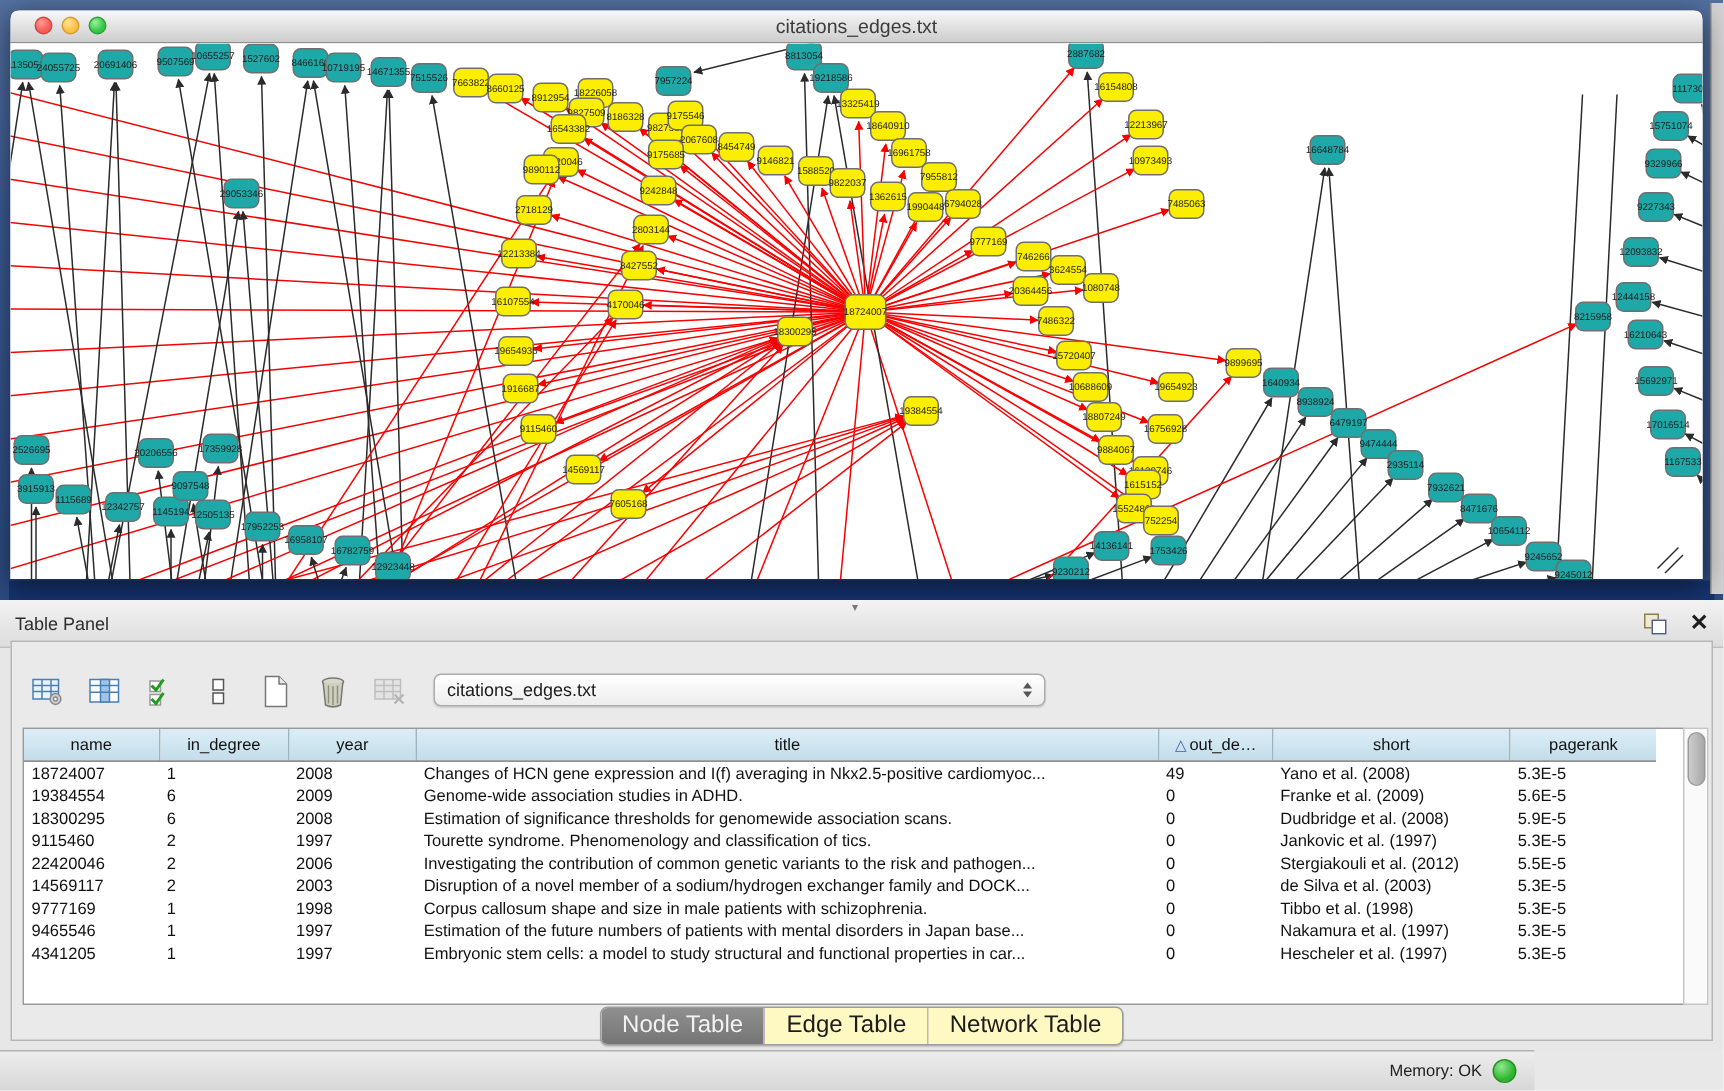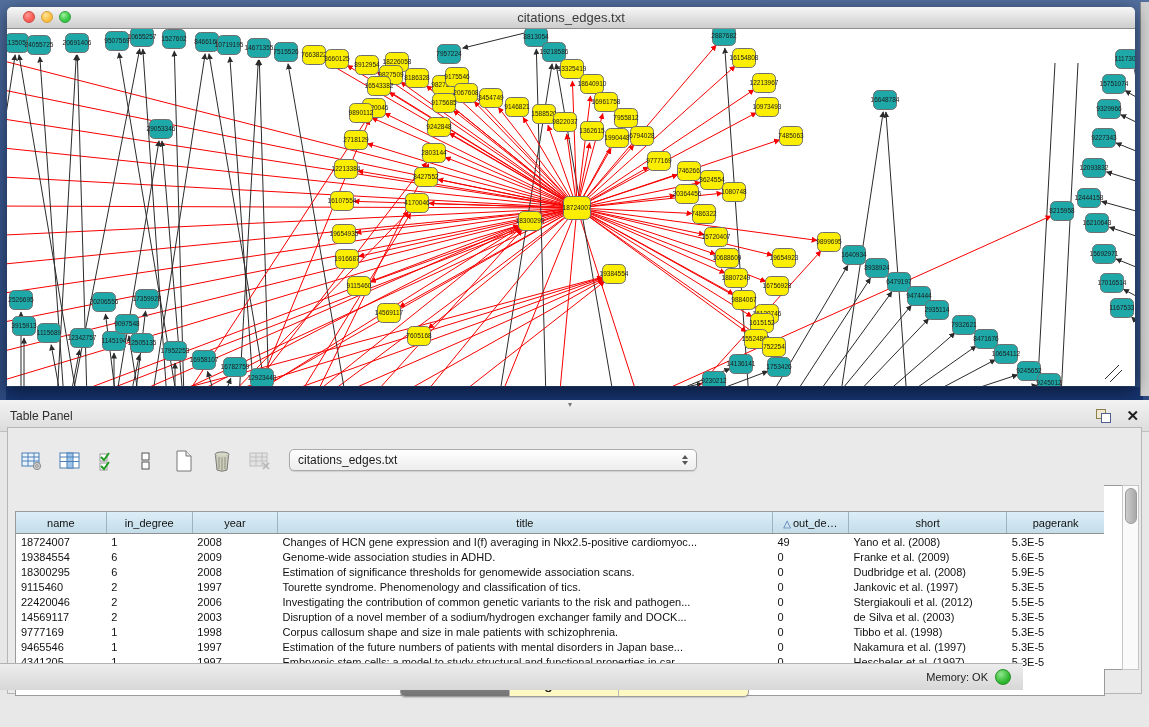--- a/index.html
+++ b/index.html
@@ -48,40 +48,40 @@
                 border:1px solid #ababab;border-radius:5px;background:linear-gradient(#ffffff,#ededed);
                 display:flex;align-items:center;padding:0 8px;font-size:12px;color:#1c1c1c;
                 box-shadow:0 1px 1px rgba(0,0,0,.12);}
   #table-select .spacer{flex:1}
   .stepper{display:flex;flex-direction:column;gap:2px;}
   .stepper span{width:0;height:0;border-left:3.5px solid transparent;border-right:3.5px solid transparent;}
   .stepper .up{border-bottom:4px solid #555;}
   .stepper .dn{border-top:4px solid #555;}
 
   #grid{position:absolute;left:7px;top:57px;width:1088px;height:183px;background:#fff;
-        border:1px solid #9a9a9a;overflow:hidden;margin-top:26px;}
+        border:1px solid #9a9a9a;overflow:hidden;}
   #grid table{border-collapse:collapse;table-layout:fixed;width:100%;font-size:11px;color:#111;}
   #grid th{background:linear-gradient(#dbeef7,#c3dde9);border-right:1px solid #9db3bf;border-bottom:1px solid #8f8f8f;
            font-weight:normal;height:21px;padding:0 3px;overflow:hidden;white-space:nowrap;}
   #grid th:last-child{border-right:none}
   #grid td{height:15px;padding:0 5px;white-space:nowrap;overflow:hidden;}
   .sort-tri{color:#3a62a8;font-size:10px;margin-right:2px;}
   #grid-filler{position:absolute;left:1096px;top:57px;width:18px;height:183px;background:#fff;border:1px solid #9a9a9a;border-left:none;}
   #vscroll{position:absolute;left:1114px;top:57px;width:15px;height:183px;background:#fafafa;border:1px solid #c6c6c6;}
   #vthumb{margin:2px 1.5px;height:34px;border-radius:6px;background:linear-gradient(90deg,#cdcdcd,#a8a8a8);border:1px solid #9a9a9a;}
 
   #tabs{position:absolute;left:0;right:0;top:243px;text-align:center;}
   #tabs .seg{display:inline-flex;border:1px solid #9d9d9d;border-radius:5px;overflow:hidden;
              background:#fef9c3;box-shadow:0 1px 1px rgba(0,0,0,.15);font-size:16px;}
   #tabs .tab{padding:3px 14px;color:#1c1c1c;border-right:1px solid #b9b9b9;}
   #tabs .tab:last-child{border-right:none}
   #tabs .tab.sel{background:linear-gradient(#8f8f8f,#757575);color:#f2f2f2;}
 
   
-  #status-bar{position:absolute;top:663px;left:0;width:1023px;height:27px;
+  #status-bar{position:absolute;top:700px;left:0;width:1023px;height:27px;
               background:linear-gradient(#ededed,#d7d7d7);border-top:1px solid #b2b2b2;
               display:flex;align-items:center;justify-content:flex-end;padding-right:12px;box-sizing:border-box;}
   #memory-label{font-size:11px;color:#222;margin-right:7px;}
   #memory-dot{width:14px;height:14px;border-radius:50%;border:1px solid #249024;
               background:radial-gradient(circle at 35% 30%,#8fe88f,#2db52d 65%);}
 </style>
 </head>
 <body>
 
 <div id="desktop">

